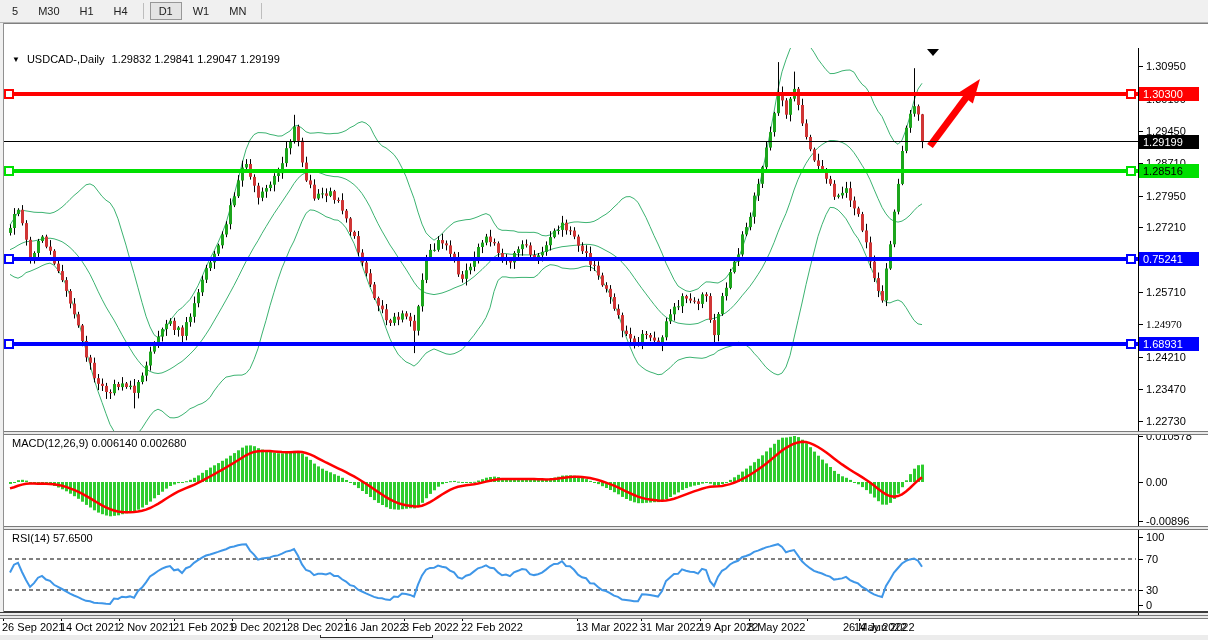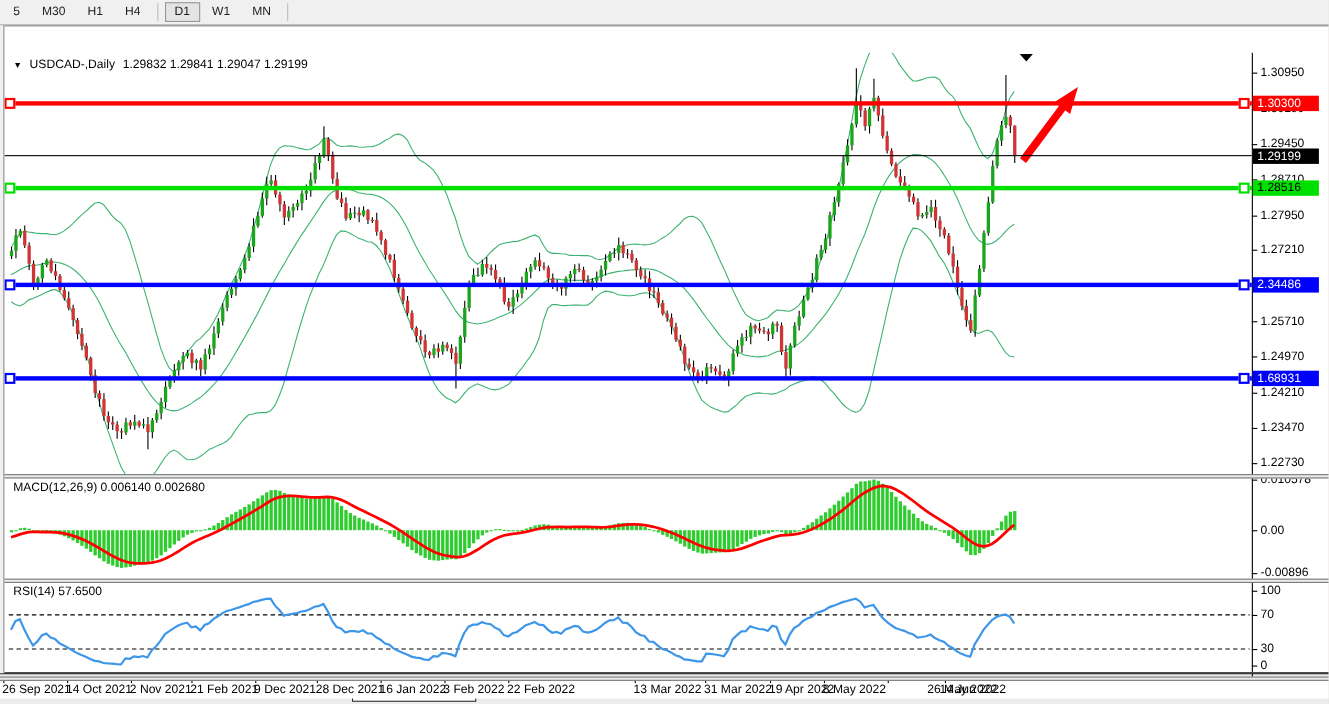--- a/index.html
+++ b/index.html
@@ -806,31 +806,31 @@
         <div class="plabel" style="top: 101px;">1.29450</div>
         <div class="ptick" style="top: 139px;"></div>
         <div class="plabel" style="top: 133px;">1.28710</div>
         <div class="ptick" style="top: 172px;"></div>
         <div class="plabel" style="top: 166px;">1.27950</div>
         <div class="ptick" style="top: 203px;"></div>
         <div class="plabel" style="top: 197px;">1.27210</div>
         <div class="ptick" style="top: 268px;"></div>
         <div class="plabel" style="top: 262px;">1.25710</div>
         <div class="ptick" style="top: 300px;"></div>
-        <div class="plabel" style="top: 294px;">1.24970</div>
+        <div class="plabel" style="top: 294px; font-family: Liberation Serif, serif;">1.24970</div>
         <div class="ptick" style="top: 333px;"></div>
         <div class="plabel" style="top: 327px;">1.24210</div>
         <div class="ptick" style="top: 365px;"></div>
         <div class="plabel" style="top: 359px;">1.23470</div>
         <div class="ptick" style="top: 397px;"></div>
         <div class="plabel" style="top: 391px;">1.22730</div>
         <div class="pbadge" style="top: 63px; background: rgb(255, 0, 0); color: rgb(255, 255, 255);">1.30300</div>
         <div class="pbadge" style="top: 111px; background: rgb(0, 0, 0); color: rgb(255, 255, 255);">1.29199</div>
         <div class="pbadge" style="top: 140px; background: rgb(0, 224, 0); color: rgb(0, 0, 0);">1.28516</div>
-        <div class="pbadge" style="top: 228px; background: rgb(0, 0, 255); color: rgb(255, 255, 255);">2.34486</div>
+        <div class="pbadge" style="top: 228px; background: rgb(0, 0, 255); color: rgb(255, 255, 255);">0.75241</div>
         <div class="pbadge" style="top: 313px; background: rgb(0, 0, 255); color: rgb(255, 255, 255);">1.68931</div>
         <div class="ptick" style="top: 412px;"></div>
         <div class="plabel" style="top: 406px;">0.010578</div>
         <div class="ptick" style="top: 458px;"></div>
         <div class="plabel" style="top: 452px;">0.00</div>
         <div class="ptick" style="top: 497px;"></div>
         <div class="plabel" style="top: 491px;">-0.00896</div>
         <div class="ptick" style="top: 513px;"></div>
         <div class="plabel" style="top: 507px;">100</div>
         <div class="ptick" style="top: 535px;"></div>

